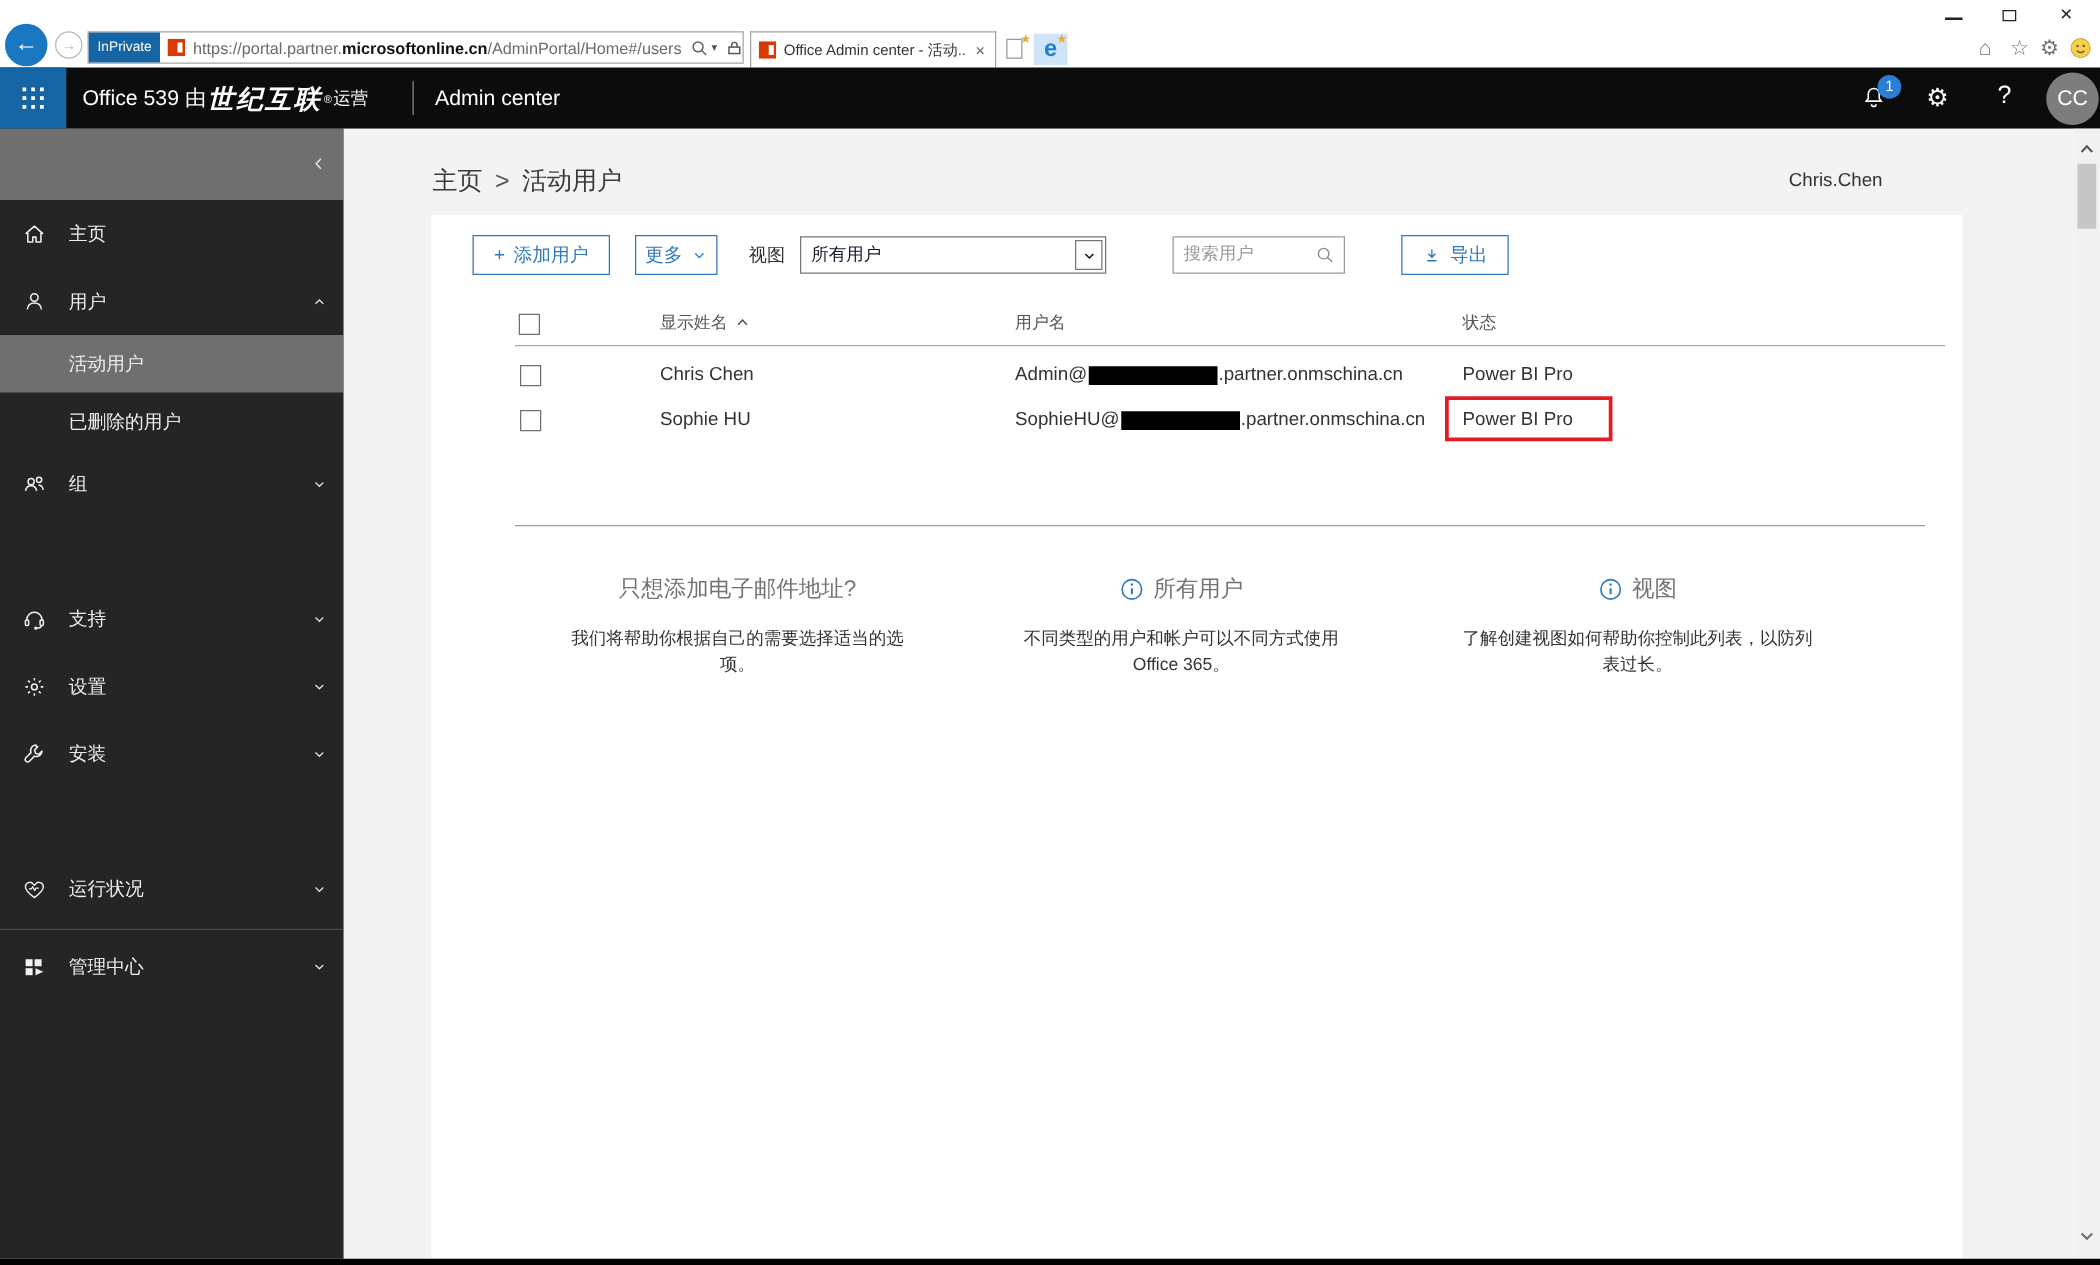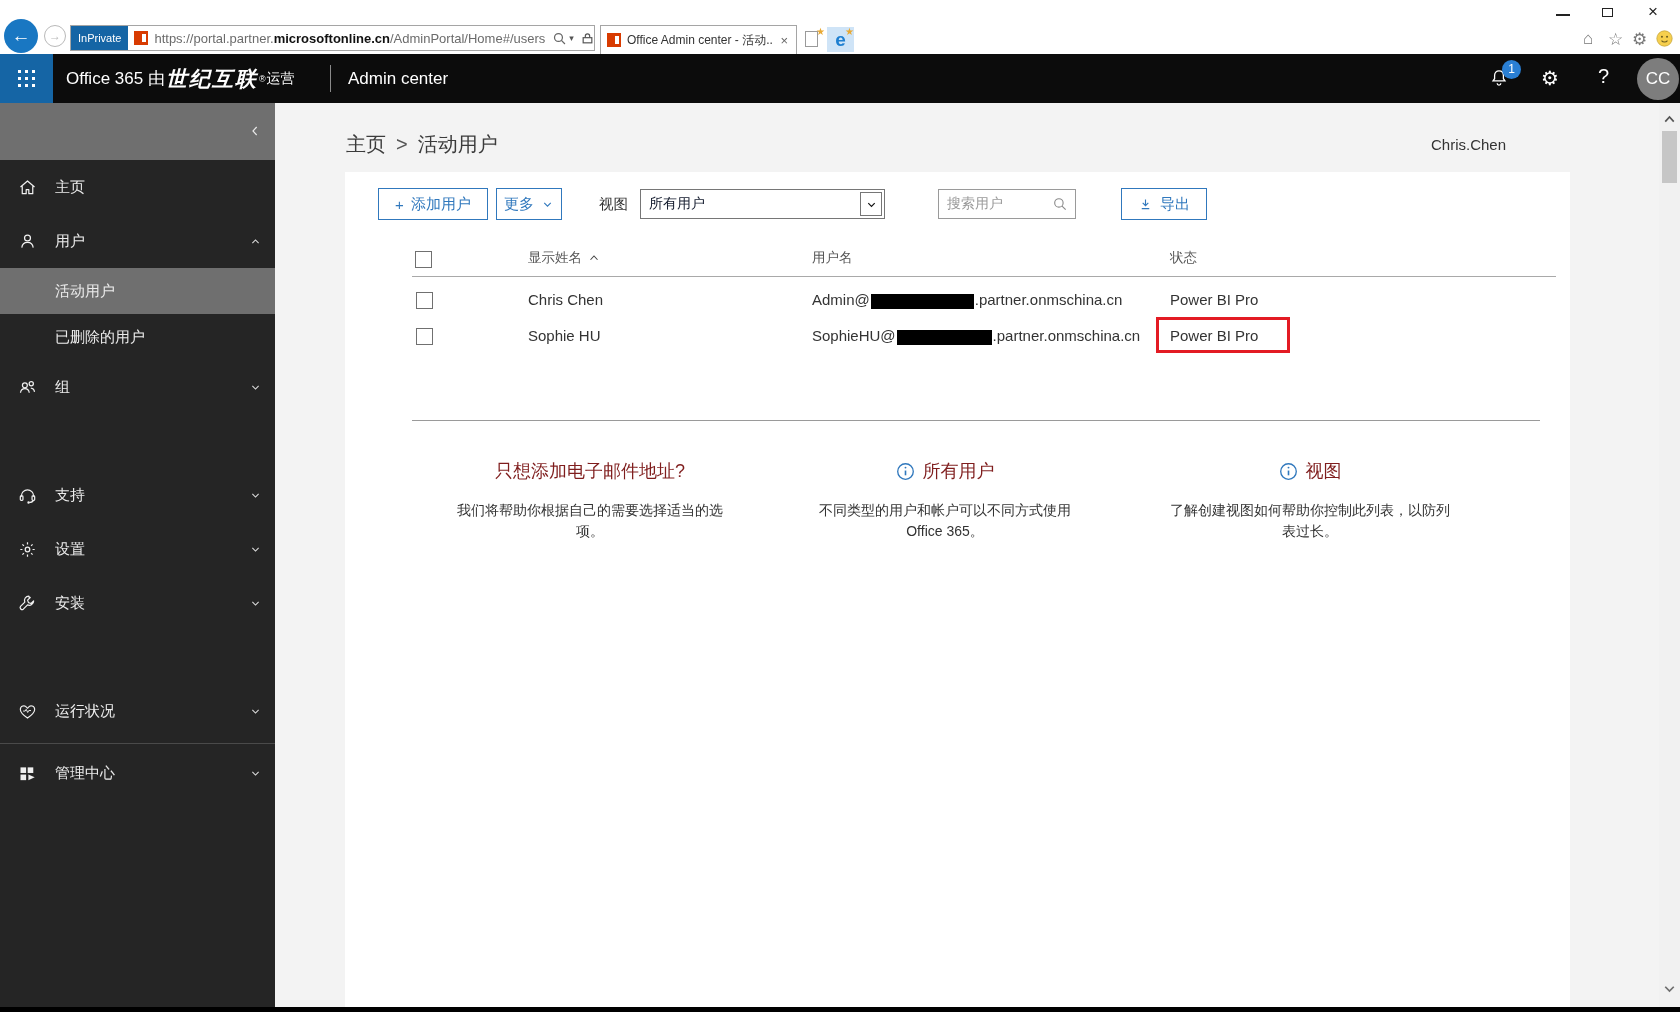--- a/index.html
+++ b/index.html
@@ -93,21 +93,21 @@
 
   .cb { position:absolute; width:17px; height:17px; border:1px solid #707070; background:#fff; }
   .th { position:absolute; top:146px; font-size:13.5px; color:#555; display:flex; align-items:center; gap:5px; }
   .hr1 { position:absolute; left:137px; top:173px; width:1144px; border-top:1px solid #a9a9a9; }
   .hr2 { position:absolute; left:137px; top:317px; width:1128px; border-top:1px solid #9a9a9a; }
   .cell { position:absolute; font-size:15px; color:#333; white-space:nowrap; }
   .redact { display:inline-block; height:15px; background:#000; vertical-align:middle; margin:0 1px; }
   .redbox { position:absolute; left:881px; top:214px; width:134px; height:36px; border:3px solid #e31b23; }
 
   .card { position:absolute; width:320px; text-align:center; }
-  .card-title { font-size:18px; color:#7f1d1d; display:flex; align-items:center; justify-content:center; gap:8px; height:26px; }
+  .card-title { font-size:18px; color:#737373; display:flex; align-items:center; justify-content:center; gap:8px; height:26px; }
   .card-body { margin:16px auto 0; font-size:14px; line-height:21px; color:#333; }
 
   
   .scrollbar { position:absolute; left:1659px; top:103px; width:21px; height:904px; background:#f1f1f1; }
   .sb-thumb { position:absolute; left:3px; top:28px; width:15px; height:52px; background:#c6c6c6; }
   .sb-up { position:absolute; left:2px; top:8px; }
   .sb-down { position:absolute; left:2px; bottom:10px; }
   .bottomstrip { position:absolute; left:0; top:1007px; width:1680px; height:5px; background:#000; }
 </style>
 </head>
@@ -191,21 +191,21 @@
           <i></i>
           <i></i>
           <i></i>
           <i></i>
           <i></i>
           <i></i>
           <i></i>
         </div>
     </div>
     <div class="brand">
-      <span>Office 365 由</span>
+      <span>Office 539 由</span>
         <span class="op">世纪互联</span>
         <sup>®</sup>
         <span class="opd">运营</span>
     </div>
     <div class="suite-div"></div>
     <div class="appname">Admin center</div>
     <span class="suite-bell">
       <svg width="22" height="22" viewBox="0 0 24 24" fill="none" stroke="#fff" stroke-width="1.4">
           <path d="M12 4.2c2.9 0 4.8 2.1 4.8 5v3.6l1.7 2.4H5.5l1.7-2.4V9.2c0-2.9 1.9-5 4.8-5z"></path>
           <path d="M10 17.8a2 2 0 0 0 4 0"></path>
@@ -363,21 +363,21 @@
 
     <div class="breadcrumb">
       <span>主页</span><span class="sep">&gt;</span><span>活动用户</span>
     </div>
     <div class="account">Chris.Chen</div>
 
     <div class="btn-blue" style="left:103px;width:110px">
       <span>+</span>
       <span>添加用户</span>
     </div>
-    <div class="btn-blue" style="left:221px;width:66px">
+    <div class="btn-blue" style="left:233px;width:66px">
       <span>更多</span>
       <svg width="13" height="13" viewBox="0 0 24 24" fill="none" stroke="#3078bd" stroke-width="2">
           <polyline points="6 9 12 15 18 9"></polyline>
         </svg>
     </div>
     <div class="view-lbl">视图</div>
     <div class="ie-select">
       <span class="val">所有用户</span>
       <span class="dd">
         <svg width="11" height="11" viewBox="0 0 24 24" fill="none" stroke="#111" stroke-width="2.6">

